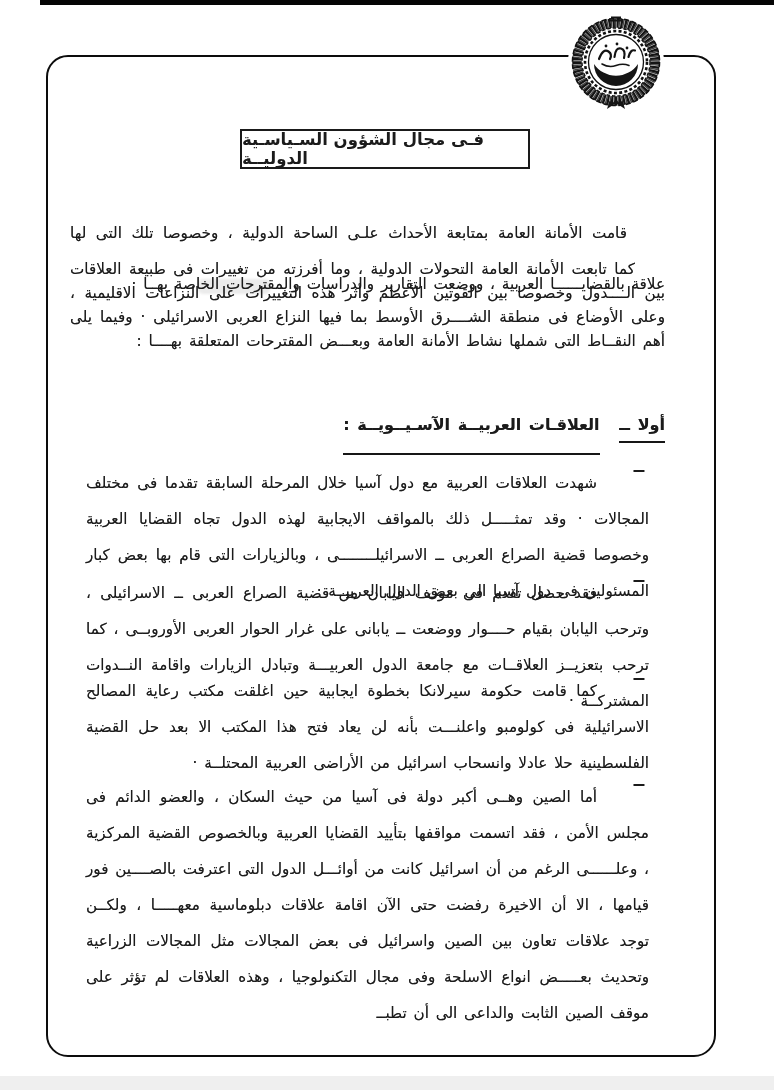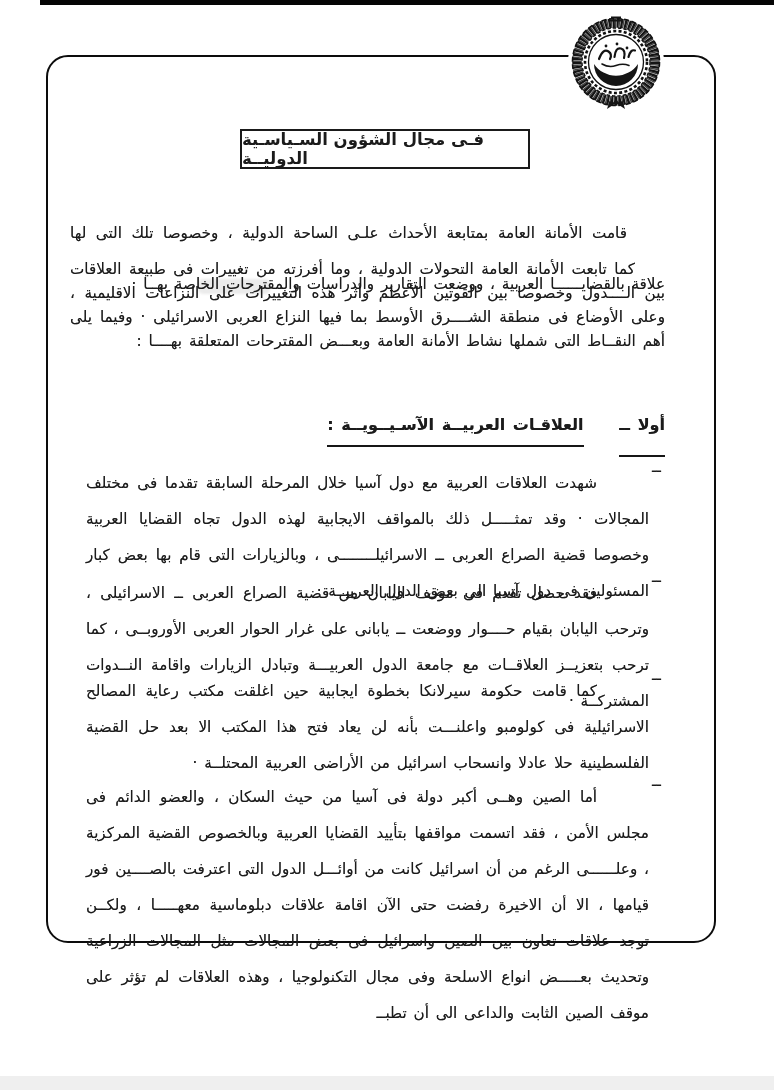--- a/index.html
+++ b/index.html
@@ -3,47 +3,47 @@
 <meta charset="utf-8">
 <style>
   html,body{margin:0;padding:0;background:#fff;}
   .screen{
     position:relative;width:774px;height:1090px;background:#ffffff;overflow:hidden;
     font-family:"DejaVu Sans",sans-serif;color:#1b1b1b;
   }
   .scan-bar-top{position:absolute;left:40px;top:0;right:0;height:5px;background:#050505;}
   .scan-bar-bottom{position:absolute;left:0;bottom:0;width:100%;height:14px;background:#efefef;}
   .page{
-    position:absolute;left:46px;top:55px;width:670px;height:888px;box-sizing:border-box;
+    position:absolute;left:46px;top:55px;width:670px;height:1002px;box-sizing:border-box;
     border:2px solid #0c0c0c;border-radius:22px;background:#fff;
   }
   .emblem{position:absolute;left:566px;top:13px;width:100px;height:100px;z-index:5;}
   .emblem svg{width:100%;height:100%;}
   .title-box{
     position:absolute;left:192px;top:72px;width:290px;height:40px;box-sizing:border-box;
     border:2px solid #1a1a1a;display:flex;align-items:center;justify-content:center;
     font-size:16.5px;font-weight:bold;letter-spacing:0.5px;
   }
   .block{
     position:absolute;left:22px;right:49px;direction:rtl;text-align:justify;
     font-size:15.2px;line-height:36px;word-spacing:2px;
     text-shadow:0 0 0.5px rgba(20,20,20,0.55);
   }
   .p1{top:151px;text-indent:38px;line-height:51px;}
   .p2{top:200px;text-indent:30px;line-height:24px;}
   .heading{top:350px;font-size:16px;font-weight:bold;text-align:right;}
-  .heading .h-marker{border-bottom:2px solid #161616;padding-bottom:21px;margin-left:28px;}
-  .heading .h-title{border-bottom:2px solid #161616;padding-bottom:11px;}
+  .heading .h-marker{border-bottom:2px solid #161616;padding-bottom:7px;margin-left:12px;}
+  .heading .h-title{border-bottom:2px solid #161616;padding-bottom:19px;}
   .bullet{padding-left:0;}
   .b1{top:392px;}
   .b2{top:502px;}
   .b3{top:600px;}
   .b4{top:706px;}
   .bullet .dash{
-    position:absolute;right:4px;top:0;width:44px;font-weight:normal;
+    position:absolute;right:4px;top:0;width:44px;text-align:center;font-weight:bold;
   }
   .bullet p{margin:16px;text-indent:52px;}
   .smudge{
     position:absolute;left:150px;top:222px;width:72px;height:15px;border-radius:5px;
     background:rgba(60,60,60,0.10);filter:blur(1px);
   }
 </style>
 </head>
 <body>
 

